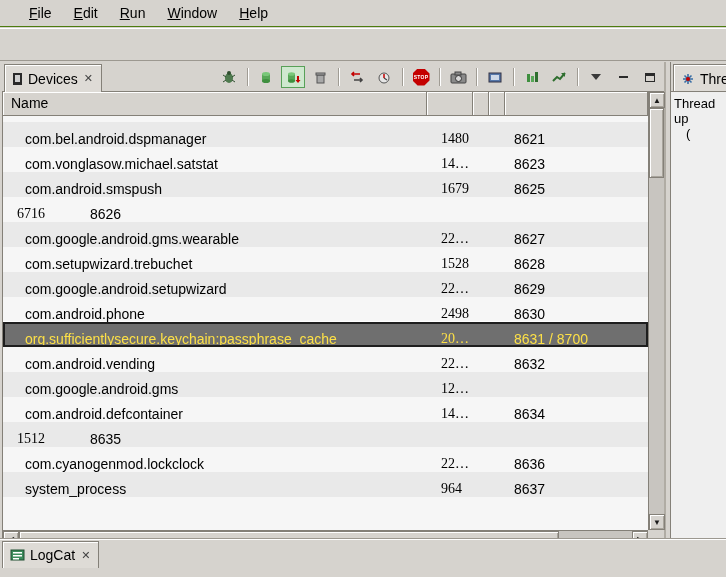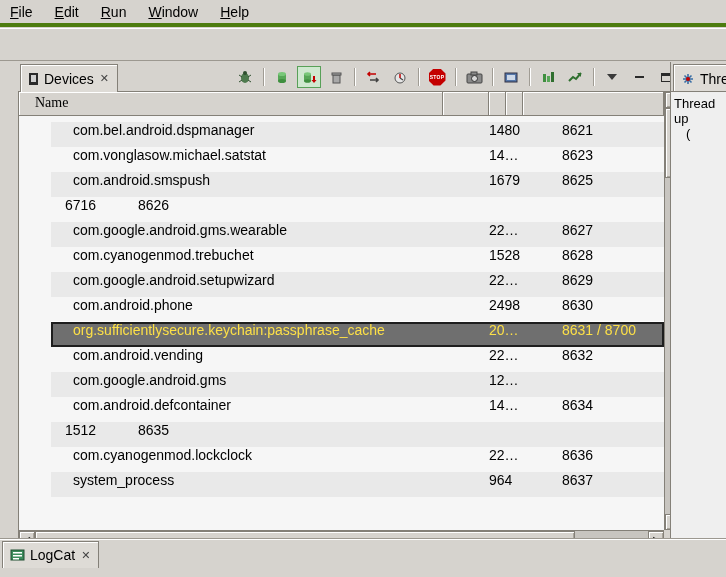--- a/index.html
+++ b/index.html
@@ -8,31 +8,31 @@
     font-family:"Liberation Sans", sans-serif;
     font-size:14px; color:#000;
     background:#d6d3ce;
     position:relative; overflow:hidden;
   }
   .raised { background:#d6d3ce; border:1px solid #848078;
     box-shadow: inset 1px 1px 0 #ffffff, inset -1px -1px 0 #a8a49c; }
 
   
   .menubar { position:absolute; top:0; left:0; right:0; height:27px;
-    display:flex; align-items:center; padding-left:1px; gap:4px;
-    border-bottom:4px solid #4d7c0f; }
+    display:flex; align-items:center; padding-left:20px; gap:4px;
+    border-bottom:1px solid #4d7c0f; }
   .menu-item { padding:3px 9px; cursor:default; }
   .menu-item .mn { text-decoration:underline; }
 
   
   .toolstrip { position:absolute; top:28px; left:0; right:0; height:33px;
     border-bottom:1px solid #9c9890; box-shadow: inset 0 1px 0 #ffffff; }
 
   
-  .devices-panel { position:absolute; top:62px; left:18px; width:664px; bottom:31px;
+  .devices-panel { position:absolute; top:62px; left:2px; width:664px; bottom:31px;
     border-right:2px solid #b0aca4; }
   .panel-header { position:absolute; top:0; left:0; right:0; height:30px;
     border-bottom:1px solid #848078; background:#d6d3ce; }
   .tab { position:absolute; left:2px; top:2px; height:28px;
     display:flex; align-items:center; gap:5px; padding:0 7px;
     background:#dedbd6; border:1px solid #848078; border-bottom:none;
     box-shadow: inset 1px 1px 0 #ffffff; }
   .tab .close { font-size:11px; color:#444; padding:0 1px; cursor:default; }
 
   .panel-toolbar { position:absolute; right:2px; top:3px; height:24px;
@@ -49,36 +49,36 @@
   .chev { width:0; height:0; border-left:5px solid transparent; border-right:5px solid transparent;
     border-top:6px solid #3a3a3a; }
   .minbar { width:9px; height:2px; background:#2a2a2a; }
   .maxbox { width:10px; height:9px; border:1px solid #2a2a2a; border-top:3px solid #2a2a2a; }
 
   
   .table-area { position:absolute; top:30px; left:0; right:0; bottom:0;
     background:#f2f2f2; border-left:1px solid #848078; }
   .thead { position:absolute; top:0; left:0; right:16px; height:24px; display:flex; }
   .th { background:#d6d3ce; border-right:1px solid #848078; border-bottom:1px solid #848078;
-    box-shadow: inset 1px 1px 0 #ffffff; padding-left:16px; line-height:22px;
-    overflow:hidden; white-space:nowrap;font-family:Liberation Serif, serif; }
+    box-shadow: inset 1px 1px 0 #ffffff; padding-left:8px; line-height:22px;
+    overflow:hidden; white-space:nowrap; }
   .th.c-name { width:424px; }
   .th.c-pid  { width:46px; }
   .th.c-n1, .th.c-n2 { width:16px; }
   .th.c-port { flex:1; }
 
   .rows-viewport { position:absolute; top:24px; left:0; right:16px; bottom:16px;
     overflow:hidden; background:#f6f6f6; }
   .spacer { height:6px; background:#f6f6f6; }
-  .row { height:25px; display:flex; align-items:flex-start; white-space:nowrap;margin-left:32px; }
+  .row { height:25px; display:flex; align-items:flex-end; white-space:nowrap; }
   .rows-list .row:nth-child(odd)  { background:#e9e9e9; }
   .rows-list .row:nth-child(even) { background:#f6f6f6; }
   .cell { overflow:hidden; text-overflow:ellipsis; }
   .cell.name { width:424px; padding-left:22px; }
-  .cell.pid  { width:46px; padding-left:14px; }
+  .cell.pid  { width:46px; padding-left:14px;font-family:Liberation Serif, serif; }
   .cell.n1, .cell.n2 { width:16px; }
   .cell.port { flex:1; padding-left:9px; }
   .rows-list .row.selected {
     background:#6f6f6f !important; color:#fde047;
     outline:2px solid #1e1e1e; outline-offset:-2px;
     box-shadow:0 -1px 0 #ffffff, 0 1px 0 #ffffff; }
 
   
   .vscroll { position:absolute; top:0; right:0; width:16px; bottom:16px;
     background:#c8c5c0; border-left:1px solid #848078;
@@ -268,21 +268,21 @@
           <div class="cell port">8626</div>
         </div>
         <div class="row">
           <div class="cell name">com.google.android.gms.wearable</div>
           <div class="cell pid">22185</div>
           <div class="cell n1"></div>
             <div class="cell n2"></div>
           <div class="cell port">8627</div>
         </div>
         <div class="row">
-          <div class="cell name">com.cyanogenmod.trebuchet</div>
+          <div class="cell name">com.setupwizard.trebuchet</div>
           <div class="cell pid">1528</div>
           <div class="cell n1"></div>
             <div class="cell n2"></div>
           <div class="cell port">8628</div>
         </div>
         <div class="row">
           <div class="cell name">com.google.android.setupwizard</div>
           <div class="cell pid">22250</div>
           <div class="cell n1"></div>
             <div class="cell n2"></div>

